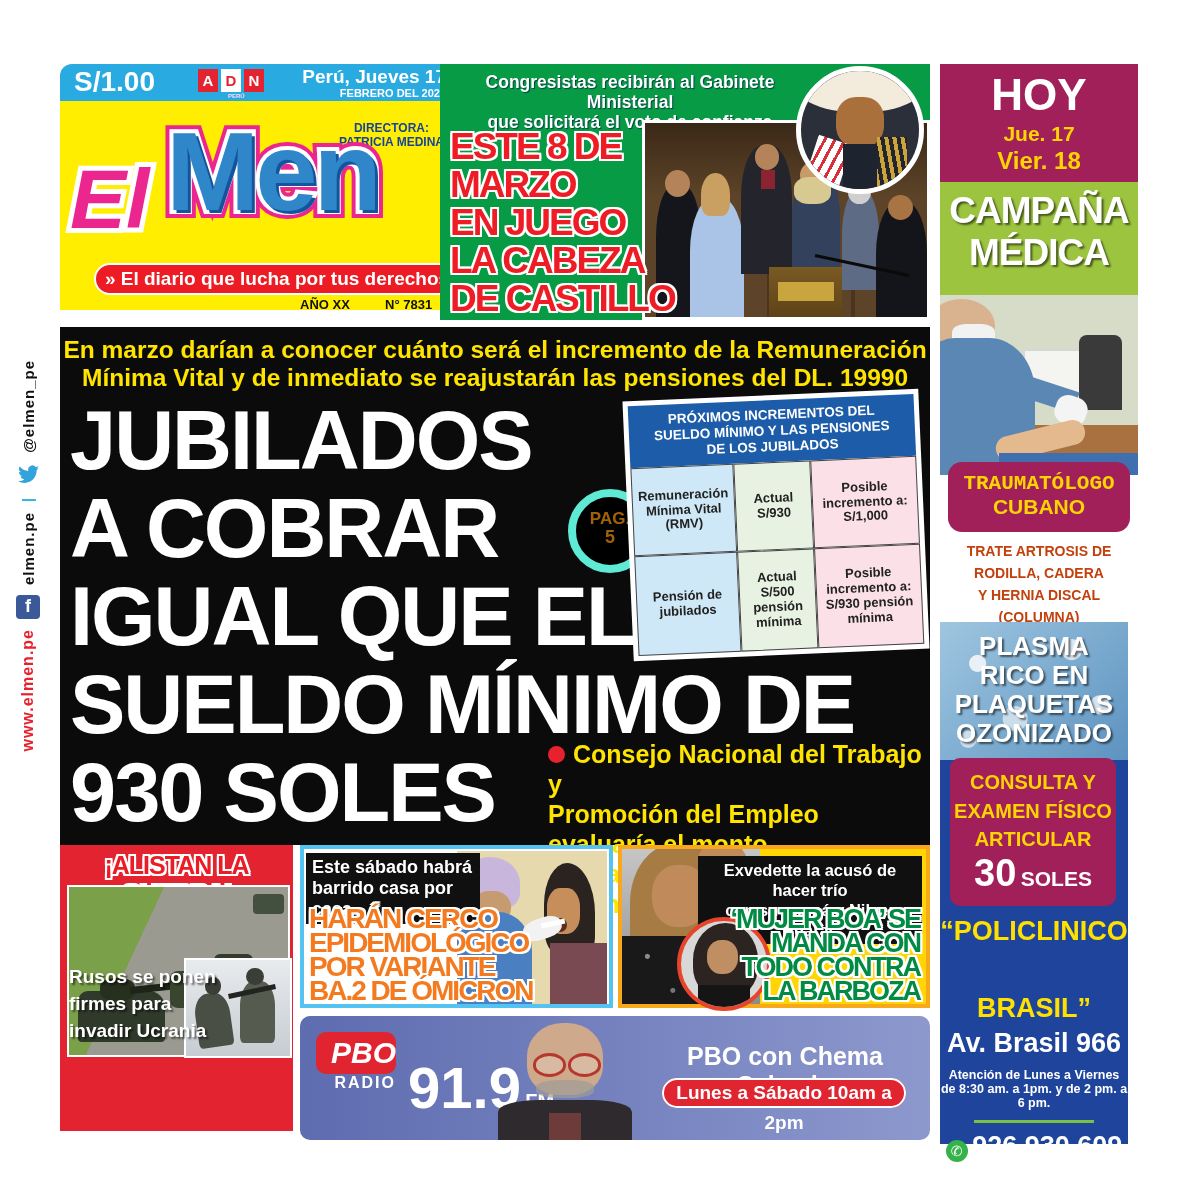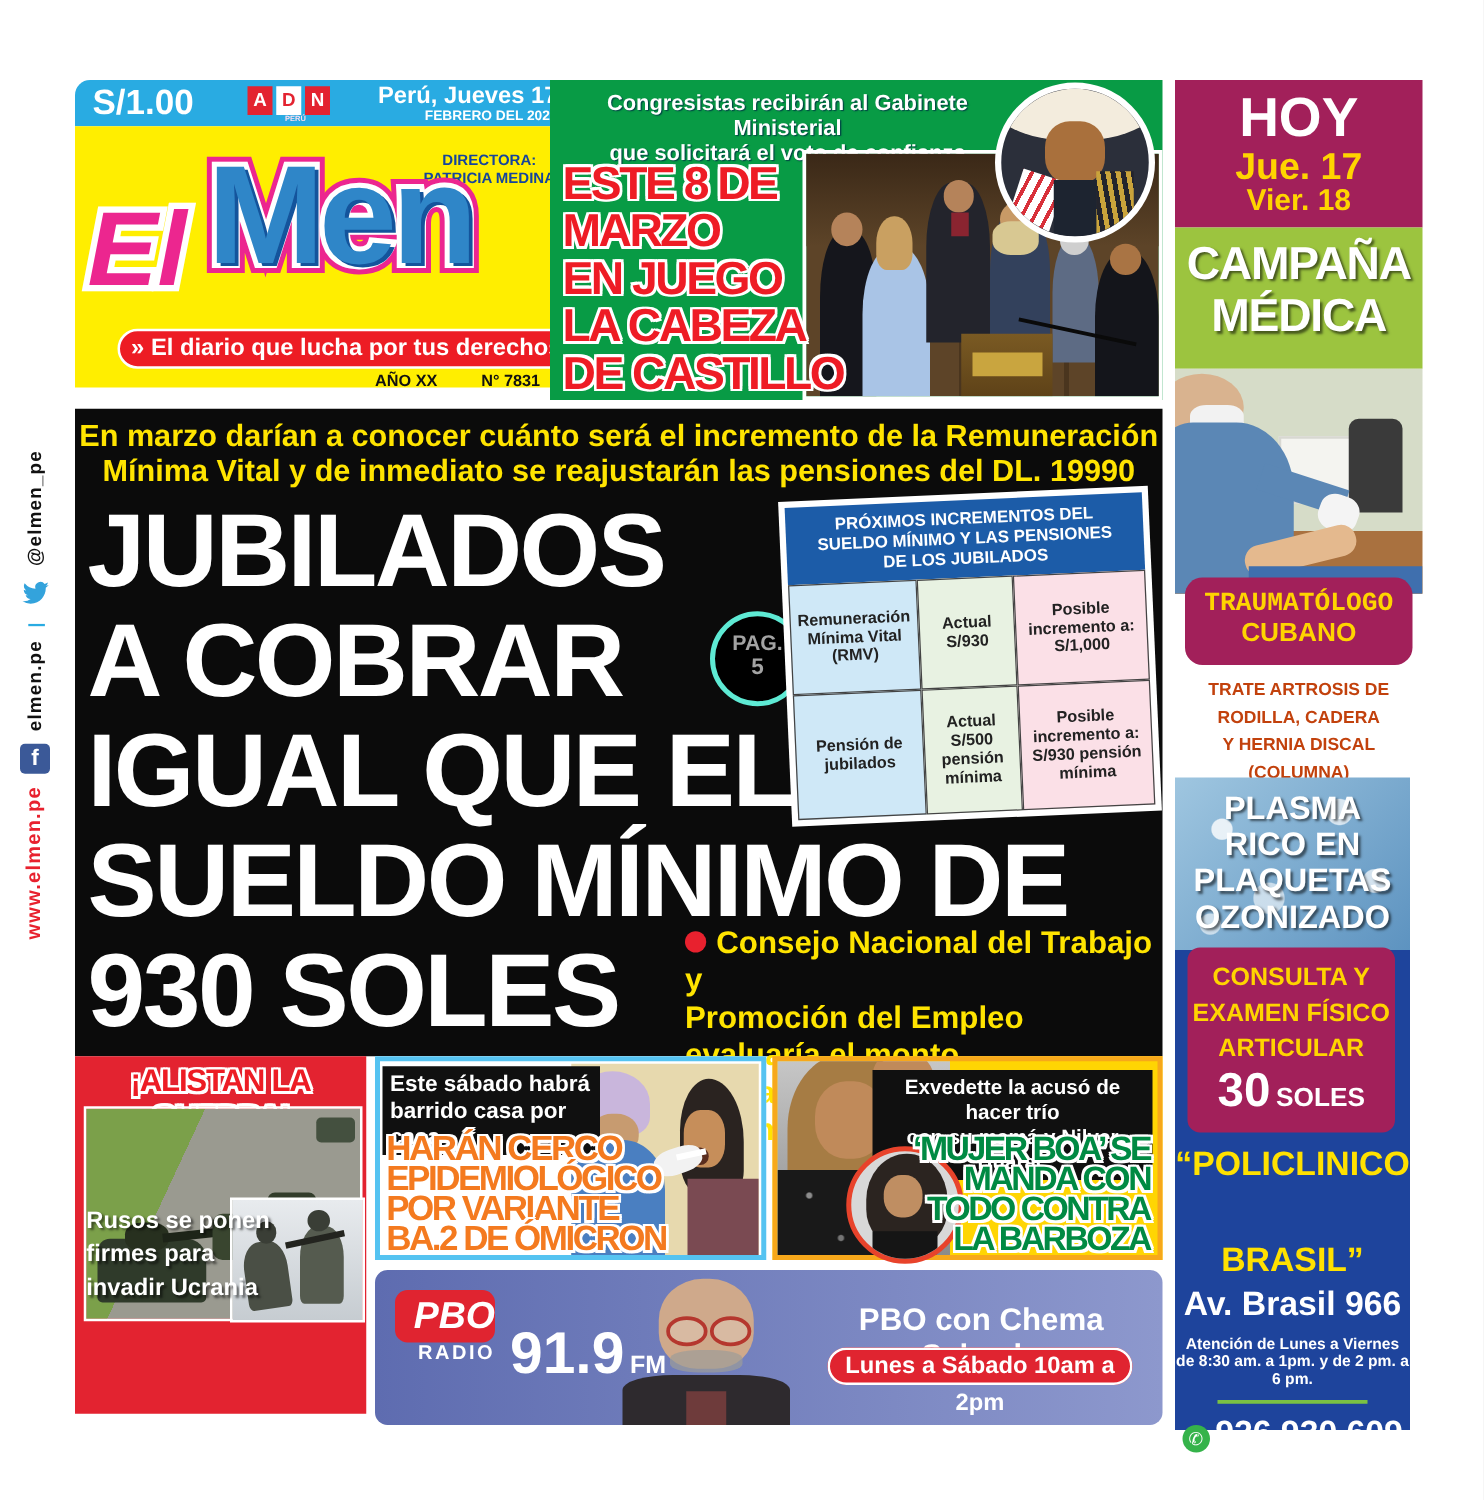--- a/index.html
+++ b/index.html
@@ -124,21 +124,21 @@
       <div>Mínima Vital y de inmediato se reajustarán las pensiones del DL. 19990</div>
     </div>
     <div class="abs hl" style="left:10px;top:70px;color:#fff;font-size:83px;line-height:88px;">
       <div>JUBILADOS</div>
       <div>A COBRAR</div>
       <div>IGUAL QUE EL</div>
       <div>SUELDO MÍNIMO DE</div>
       <div>930 SOLES</div>
     </div>
 
-    <div class="abs ctr" style="left:508px;top:162px;width:68px;height:68px;border-radius:50%;background:#000;border:4px solid #5eead4;color:#a3a3a3;font-weight:bold;">
+    <div class="abs ctr" style="left:508px;top:162px;width:68px;height:68px;border-radius:50%;background:#000;border:8px solid #5eead4;color:#a16207;font-weight:bold;">
       <div style="font-size:17px;margin-top:12px;">PAG.</div>
       <div style="font-size:18px;line-height:16px;">5</div>
     </div>
 
     <div class="abs" style="right:8px;top:70px;width:286px;background:#fff;padding:3px;transform:rotate(-2.5deg);box-shadow:0 0 0 2px #fff;">
       <div class="ctr b" style="background:#1c5ca8;color:#fff;font-size:13.5px;line-height:16px;padding:7px 2px;">
         <div>PRÓXIMOS INCREMENTOS DEL</div>
         <div>SUELDO MÍNIMO Y LAS PENSIONES</div>
         <div>DE LOS JUBILADOS</div>
       </div>
@@ -155,21 +155,21 @@
     <div class="abs b" style="left:488px;top:412px;width:378px;font-size:25px;color:#ffe400;line-height:30px;">
       <div><span style="display:inline-block;width:17px;height:17px;border-radius:50%;background:#e8212e;margin-right:8px;"></span><span>Consejo Nacional del Trabajo y</span></div>
       <div>Promoción del Empleo evaluaría el monto</div>
       <div>de manera técnica a fin de dar el aumento.</div>
     </div>
   </div>
 
   <div class="abs" style="left:940px;top:64px;width:198px;height:1080px;">
     <div class="ctr" style="height:118px;background:#a2205a;">
       <div class="b" style="font-size:44px;color:#fff;padding-top:6px;">HOY</div>
-      <div class="b" style="font-size:30px;color:#ffd400;line-height:27px;">Jue. 17</div>
+      <div class="b" style="font-size:21px;color:#ffd400;line-height:27px;">Jue. 17</div>
       <div class="b" style="font-size:24px;color:#ffd400;line-height:27px;">Vier. 18</div>
     </div>
     <div class="ctr" style="height:113px;background:#9cc43f;">
       <div class="b shD" style="font-size:37px;color:#fff;padding-top:8px;letter-spacing:-1px;">CAMPAÑA</div>
       <div class="b shD" style="font-size:37px;color:#fff;letter-spacing:-1px;">MÉDICA</div>
     </div>
 
     <div class="photo" style="left:0;top:231px;width:198px;height:180px;background:linear-gradient(#d6dcc8 0 72%,#a9713f 72% 100%);">
       <div class="fig" style="left:42%;top:30%;width:46%;height:28%;background:#f4f4f0;border:2px solid #d8d8d2;"></div>
       <div class="fig" style="left:70%;top:22%;width:22%;height:42%;background:#3a3a3a;border-radius:8px 8px 0 0;"></div>
@@ -298,21 +298,21 @@
       <div class="fig" style="left:20%;bottom:-4%;width:60%;height:30%;background:#151515;"></div>
     </div>
   </div>
 
   <div class="abs" style="left:300px;top:1016px;width:630px;height:124px;border-radius:10px;background:linear-gradient(90deg,#5e6cb0,#8d98cd);">
     <div class="abs ctr" style="left:16px;top:16px;width:80px;text-align:right;">
       <div class="b" style="background:#e02430;border-radius:10px;color:#fff;font-size:30px;padding:4px 0;font-style:italic;">PBO</div>
       <div class="b" style="color:#fff;font-size:16px;letter-spacing:2px;">RADIO</div>
     </div>
     <div class="abs" style="left:108px;top:38px;">
-      <span class="b" style="font-size:47px;color:#fff;margin-top:12px;">91.9</span>
+      <span class="b" style="font-size:58px;color:#fff;margin-top:12px;">91.9</span>
       <span class="b" style="font-size:20px;color:#fff;">FM</span>
     </div>
     <div class="photo" style="left:185px;top:0;width:160px;height:124px;background:transparent;">
       <div class="fig" style="left:26%;top:6%;width:48%;height:58%;background:#cfa98b;border-radius:46% 46% 40% 40%;"></div>
       <div class="fig" style="left:30%;top:30%;width:17%;height:14%;border:3px solid #b5372e;border-radius:50%;background:rgba(255,255,255,.2);"></div>
       <div class="fig" style="left:52%;top:30%;width:17%;height:14%;border:3px solid #b5372e;border-radius:50%;background:rgba(255,255,255,.2);"></div>
       <div class="fig" style="left:32%;top:52%;width:36%;height:14%;background:#9d9d99;border-radius:40%;opacity:.7;"></div>
       <div class="fig" style="left:8%;bottom:0;width:84%;height:32%;background:#2e2a2e;border-radius:30% 30% 0 0;"></div>
       <div class="fig" style="left:40%;bottom:0;width:20%;height:22%;background:#6e3b3b;"></div>
     </div>

